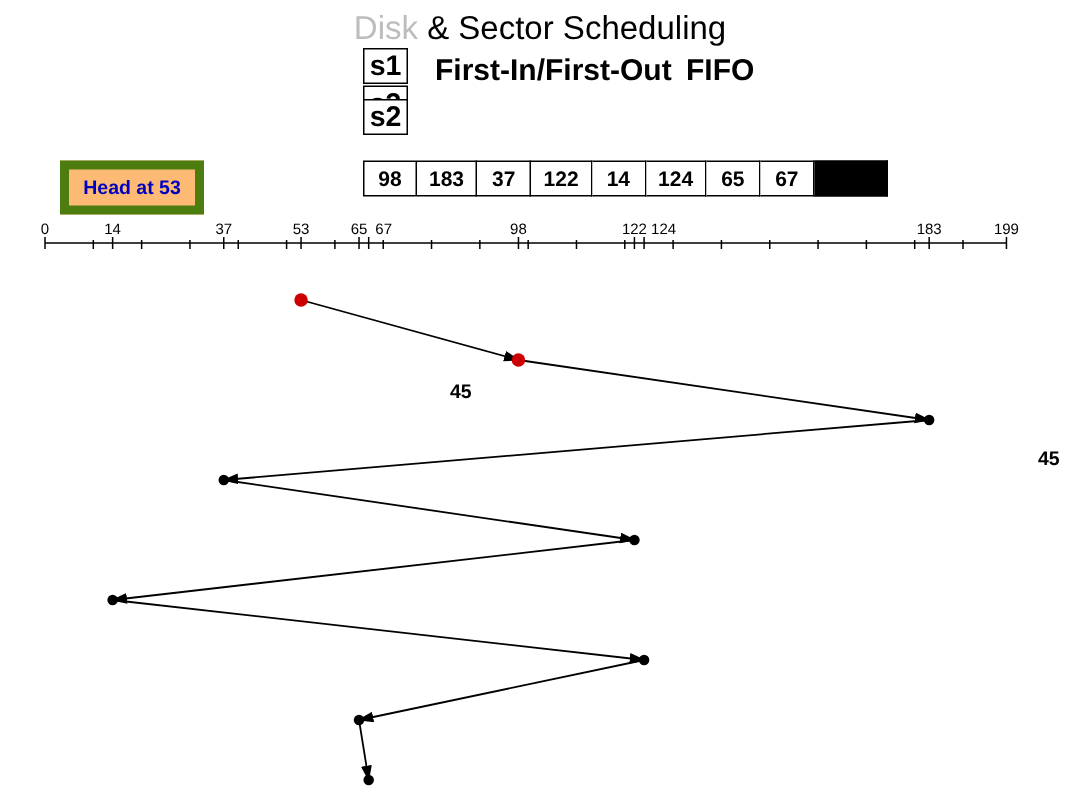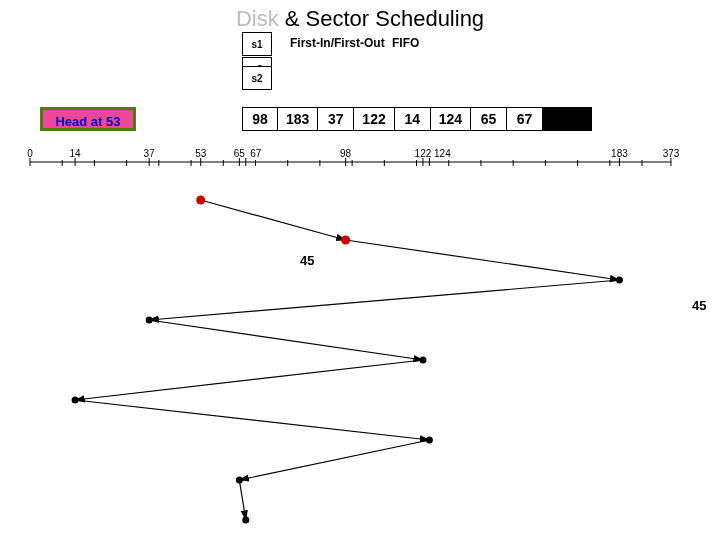--- a/index.html
+++ b/index.html
@@ -23,41 +23,41 @@
   .title .dim {
     color: #bdbdbd;
   }
   .title .black {
     color: #000;
   }
   .algo {
     position: absolute;
     top: 36px;
     left: 290px;
-    font-size: 12px;
+    font-size: 20px;
     font-weight: bold;
     color: #000;
   }
   .s-cell {
     position: absolute;
     width: 30px;
     height: 24px;
     border: 1px solid #000;
     background: #fff;
-    font-size: 10px;
+    font-size: 19px;
     font-weight: bold;
     text-align: center;
     line-height: 24px;
     box-sizing: border-box;
   }
   .head {
     position: absolute;
-    height: 24px;
-    border: 3px solid #4d7c0f;
-    background: #ec4899;
+    height: 36px;
+    border: 6px solid #4d7c0f;
+    background: #fdba74;
     font-size: 13px;
     font-weight: bold;
     color: #0000c0;
     text-align: center;
     line-height: 24px;
     box-sizing: border-box;
     padding: 0 6px;
   }
   .queue-row {
     position: absolute;
@@ -140,21 +140,21 @@
 <div class="tick-label" style="left:30px; top:148px;">0</div>
 <div class="tick-label" style="left:75.09px; top:148px;">14</div>
 <div class="tick-label" style="left:149.17px; top:148px;">37</div>
 <div class="tick-label" style="left:200.70px; top:148px;text-align:right;">53</div>
 <div class="tick-label" style="left:239.35px; top:148px;">65</div>
 <div class="tick-label" style="left:255.79px; top:148px;">67</div>
 <div class="tick-label" style="left:345.64px; top:148px;">98</div>
 <div class="tick-label" style="left:422.95px; top:148px;">122</div>
 <div class="tick-label" style="left:442.39px; top:148px;">124</div>
 <div class="tick-label" style="left:619.44px; top:148px;">183</div>
-<div class="tick-label" style="left:670.97px; top:148px;">373</div>
+<div class="tick-label" style="left:670.97px; top:148px;">199</div>
 
 <div class="move-label" style="left:300px; top:205px;">45</div>
 <div class="move-label" style="left:692px; top:250px;">45</div>
 
 <svg width="720" height="540">
   <defs>
     <marker id="arrow" markerWidth="10" markerHeight="10" refX="8" refY="3" orient="auto" markerUnits="strokeWidth">
       <path d="M0,0 L0,6 L9,3 z" fill="#000"></path>
     </marker>
   </defs>

